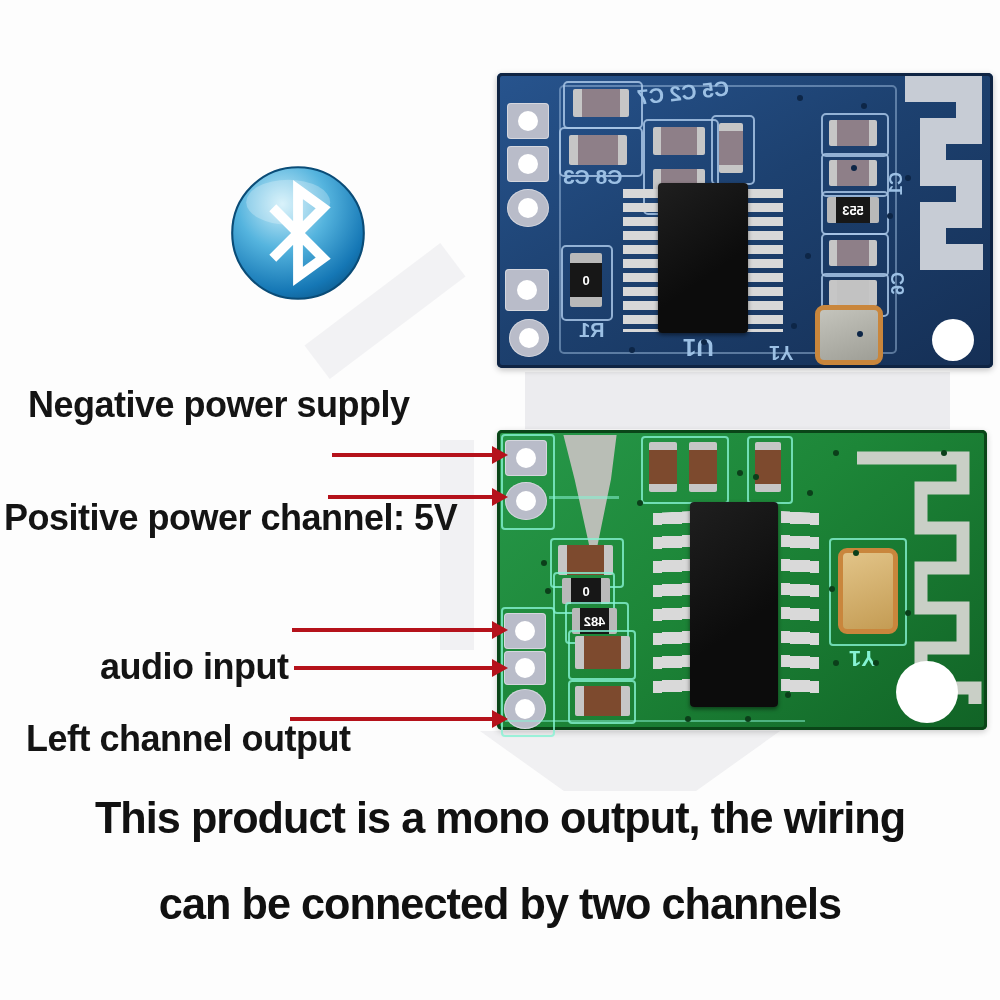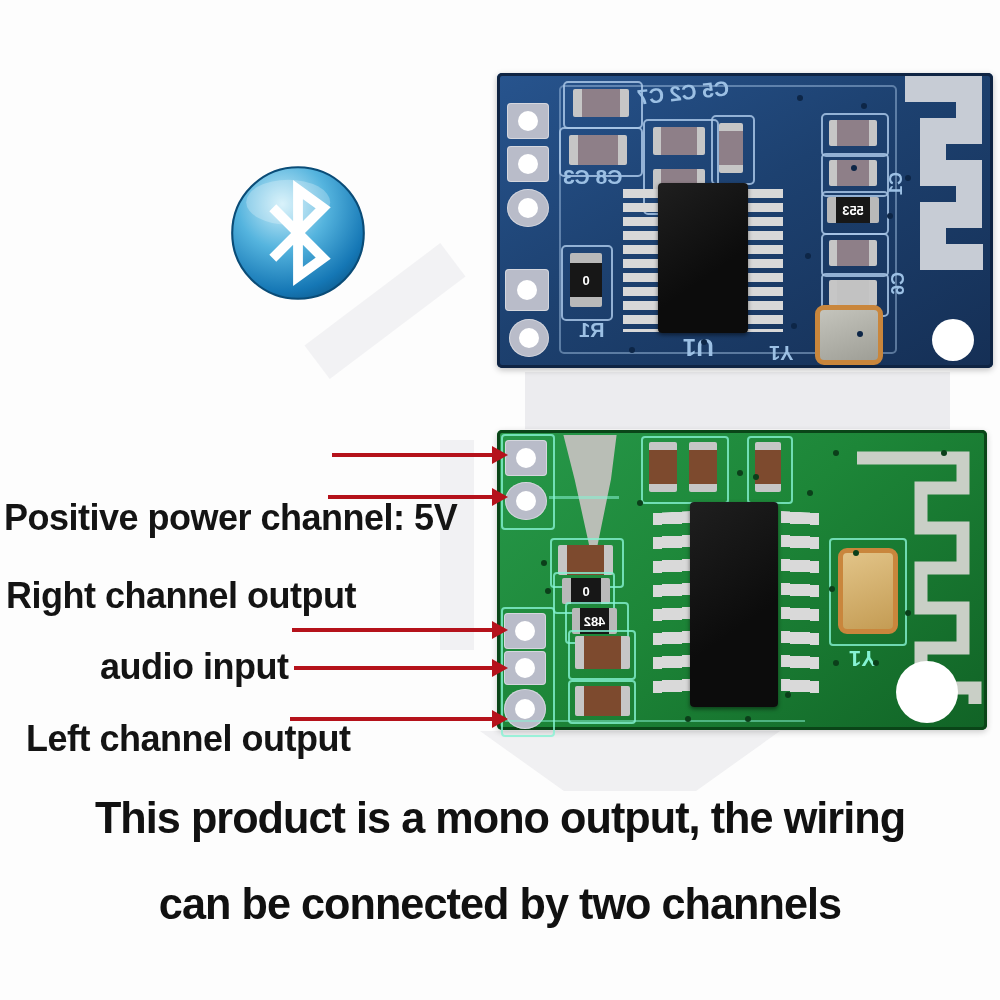--- a/index.html
+++ b/index.html
@@ -191,22 +191,22 @@
     </svg>
 
     <div class="holeW" style="left:399px;top:231px;width:62px;height:62px;"></div>
 
     <div class="abs" style="left:52px;top:66px;width:70px;height:3px;background:rgba(134,242,211,.55);"></div>
     <div class="abs" style="left:8px;top:290px;width:300px;height:2px;background:rgba(134,242,211,.5);"></div>
 
     <div class="via" style="left:140px;top:70px;background:#0b3f1a;box-shadow:100px -30px #0b3f1a,116px -26px #0b3f1a,196px -50px #0b3f1a,170px -10px #0b3f1a,216px 50px #0b3f1a,192px 86px #0b3f1a,-96px 60px #0b3f1a,-92px 88px #0b3f1a,196px 160px #0b3f1a,236px 160px #0b3f1a,268px 110px #0b3f1a,148px 192px #0b3f1a,48px 216px #0b3f1a,108px 216px #0b3f1a,304px -50px #0b3f1a;"></div>
   </div>
 
+  <div class="lbl" style="left:28px;top:384px;">Negative power supply</div>
   <div class="lbl" style="left:4px;top:497px;">Positive power channel: 5V</div>
-  <div class="lbl" style="left:6px;top:575px;">Right channel output</div>
   <div class="lbl" style="left:26px;top:718px;">Left channel output</div>
   <div class="lbl" style="left:100px;top:646px;">audio input</div>
 
   <div class="arrow" style="left:332px;top:453px;width:160px;">
       <div class="head"></div>
     </div>
   <div class="arrow" style="left:328px;top:495px;width:164px;">
       <div class="head"></div>
     </div>
   <div class="arrow" style="left:292px;top:628px;width:200px;">

